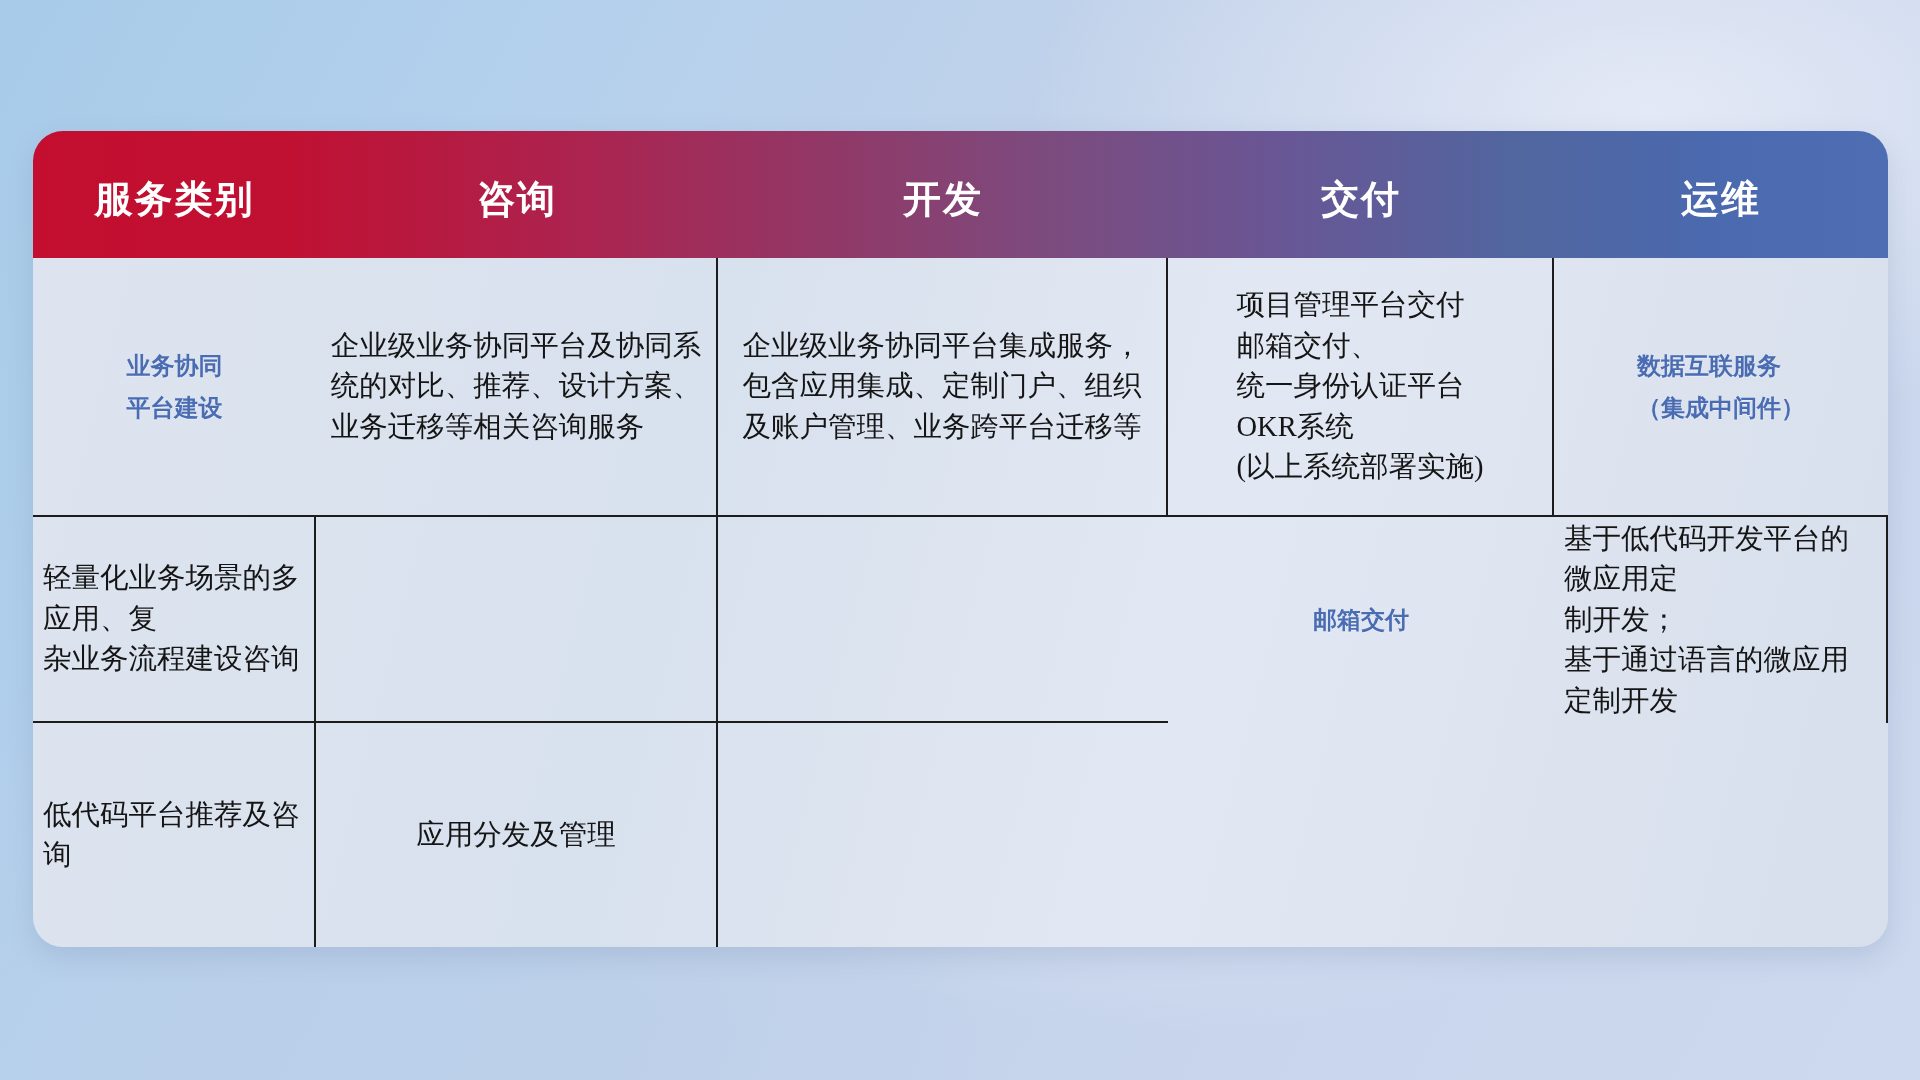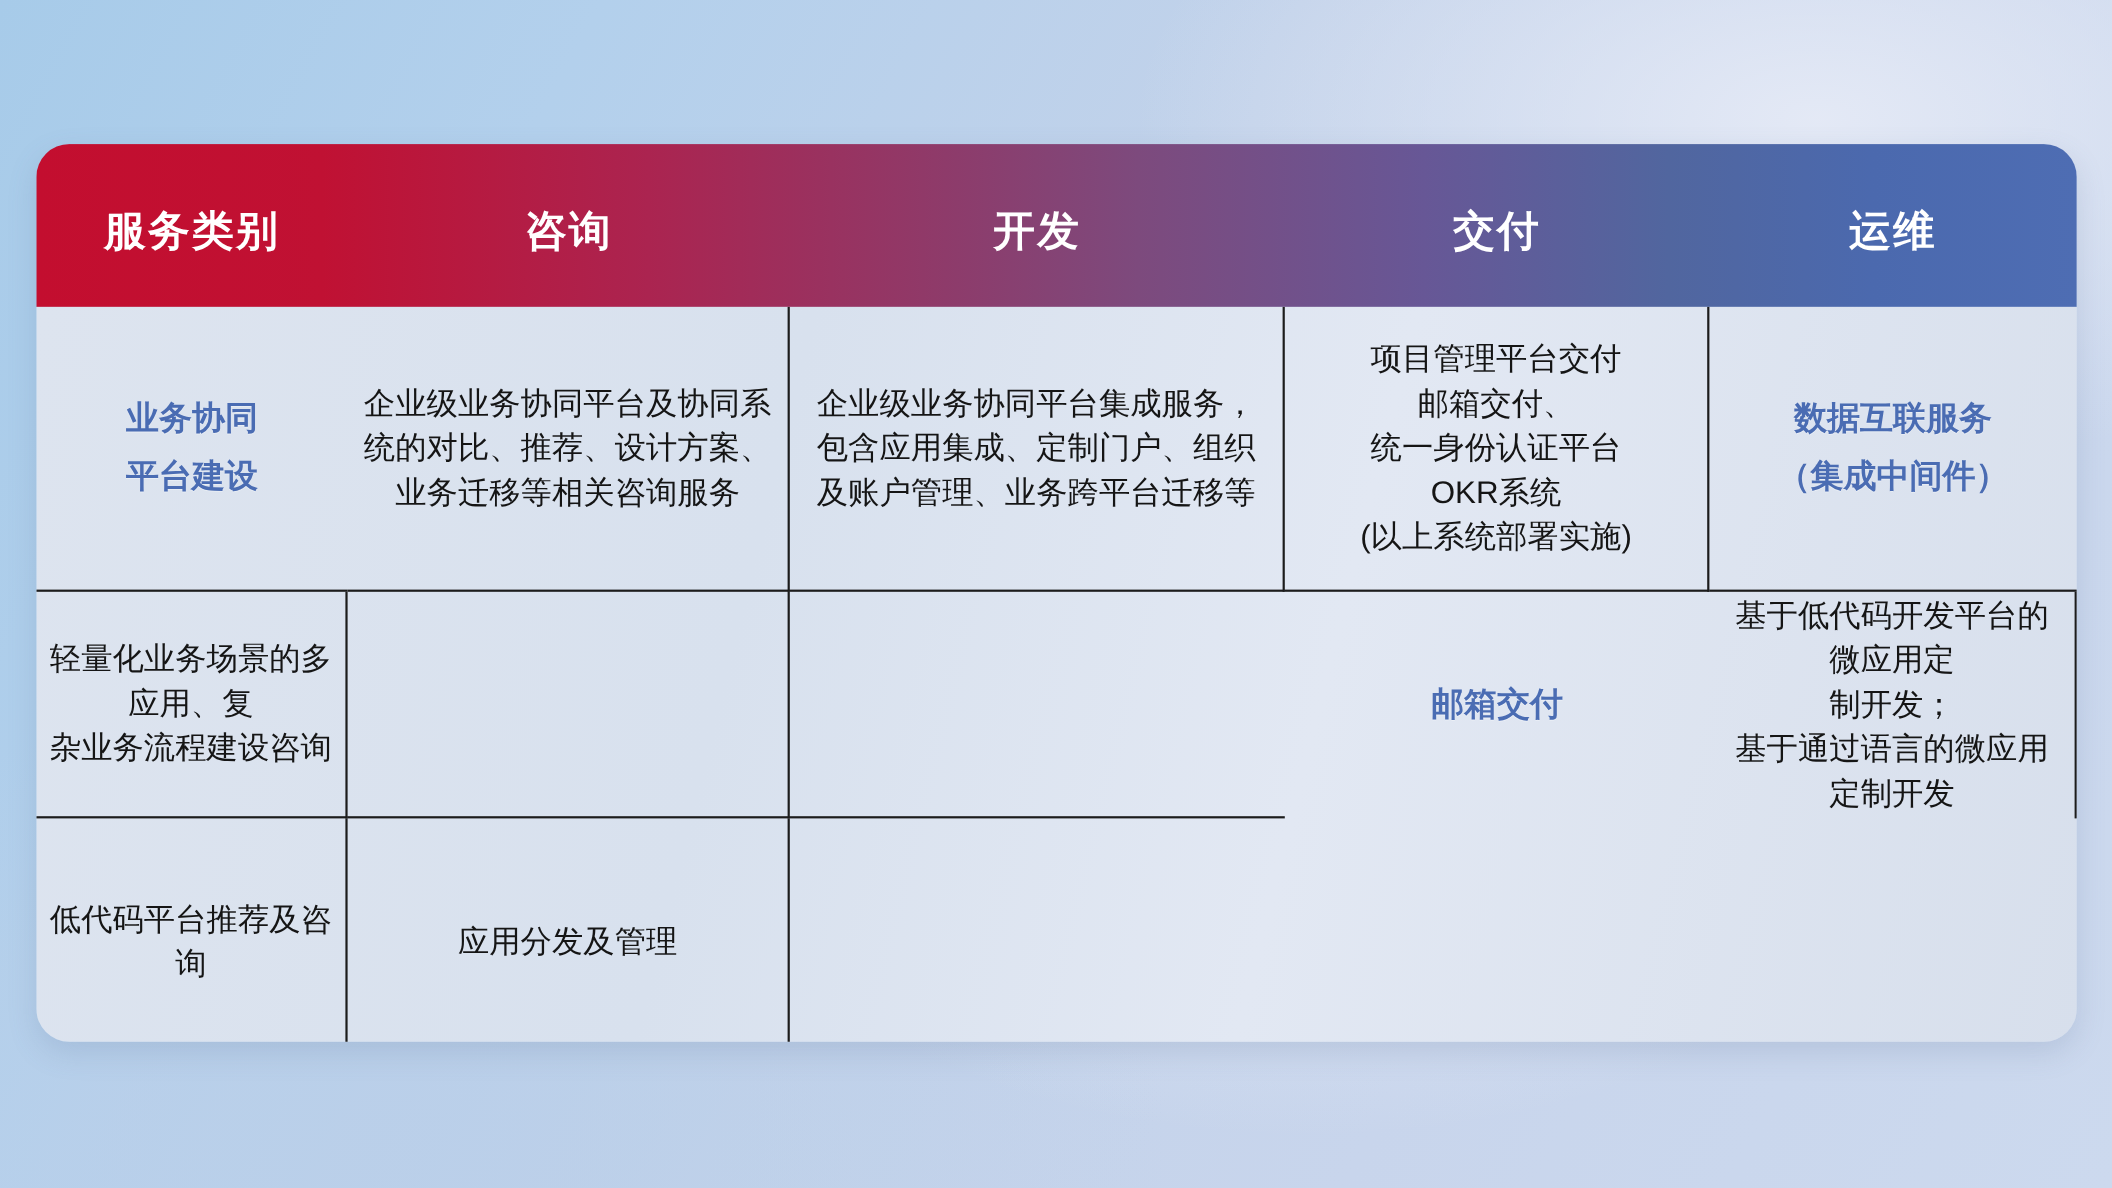--- a/index.html
+++ b/index.html
@@ -25,21 +25,21 @@
     width: 1855px;
     height: 816px;
     border-radius: 30px;
     overflow: hidden;
     box-shadow: 0 10px 26px rgba(90,110,150,0.18);
   }
 
   .thead {
     display: grid;
     grid-template-columns: 283px 402px 450px 386px 334px;
-    height: 148px;
+    height: 127px;
     background: linear-gradient(90deg,
       #c30e2f 0%, #c01133 14%, #ab2450 30%, #8f3a69 44%,
       #7d4a7d 54%, #675796 68%, #51669f 80%, #4b69ae 90%, #4e6db3 100%);
   }
   .th {
     display: flex;
     align-items: center;
     justify-content: center;
     padding-top: 10px;
     color: #ffffff;
@@ -53,31 +53,32 @@
     grid-template-columns: 283px 402px 450px 386px 334px;
     grid-template-rows: 259px 206px 224px;
     height: 689px;
     background: linear-gradient(104deg, #dde4ef 0%, #d8e1ee 35%, #e2e8f3 62%, #d7dfec 100%);
   }
   .td {
     box-sizing: border-box;
     display: flex;
     align-items: center;
     justify-content: center;
-    text-align: center;
+    text-align: left;
     white-space: pre-line;
     padding: 6px 10px;
     font-size: 28.5px;
     line-height: 1.42;
     color: #151515;
+    font-family: Liberation Serif, serif;
   }
   .td.rowhead {
     color: #4a6cb3;
     font-weight: 700;
-    font-size: 30px;
+    font-size: 24px;
     line-height: 1.75;
     text-shadow: 0 1px 0 rgba(255,255,255,0.35);
   }
   .bb { border-bottom: 2px solid #1c1c1c; }
   .br { border-right: 2px solid #1c1c1c; }
 </style>
 </head>
 <body>
 
 <div class="service-table">

